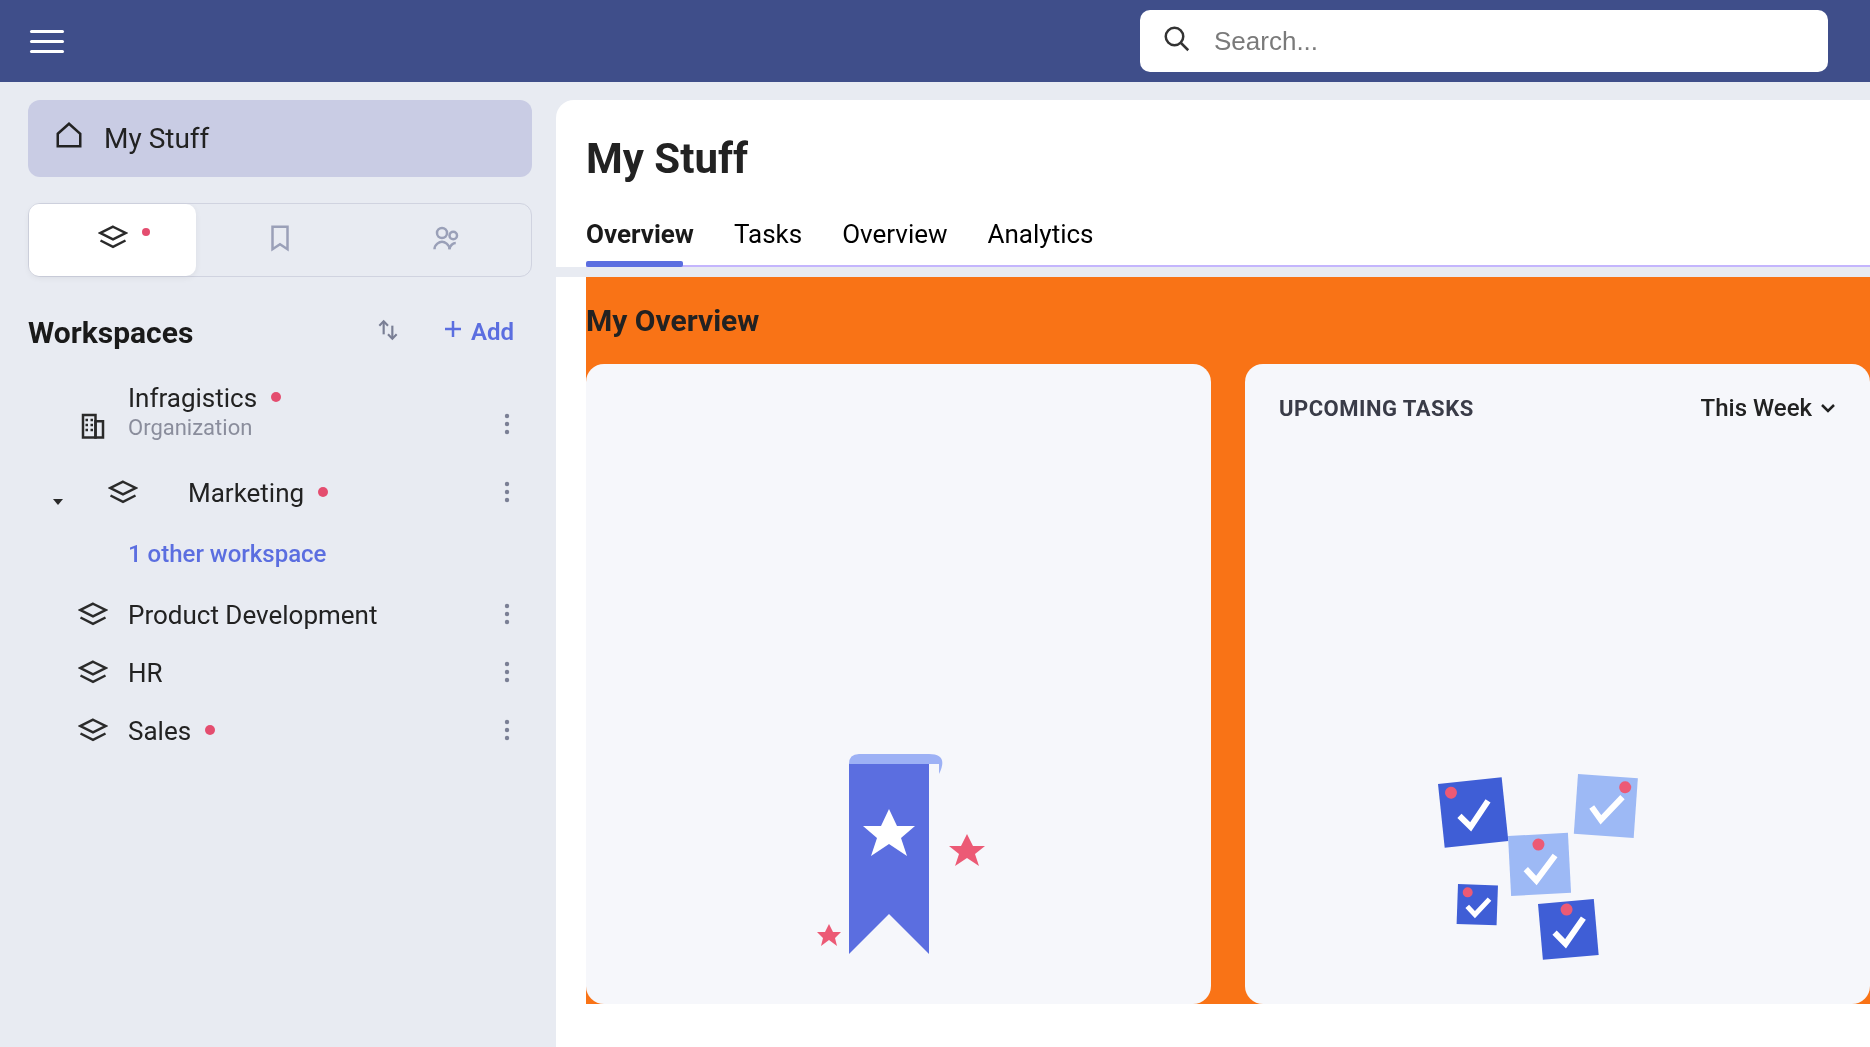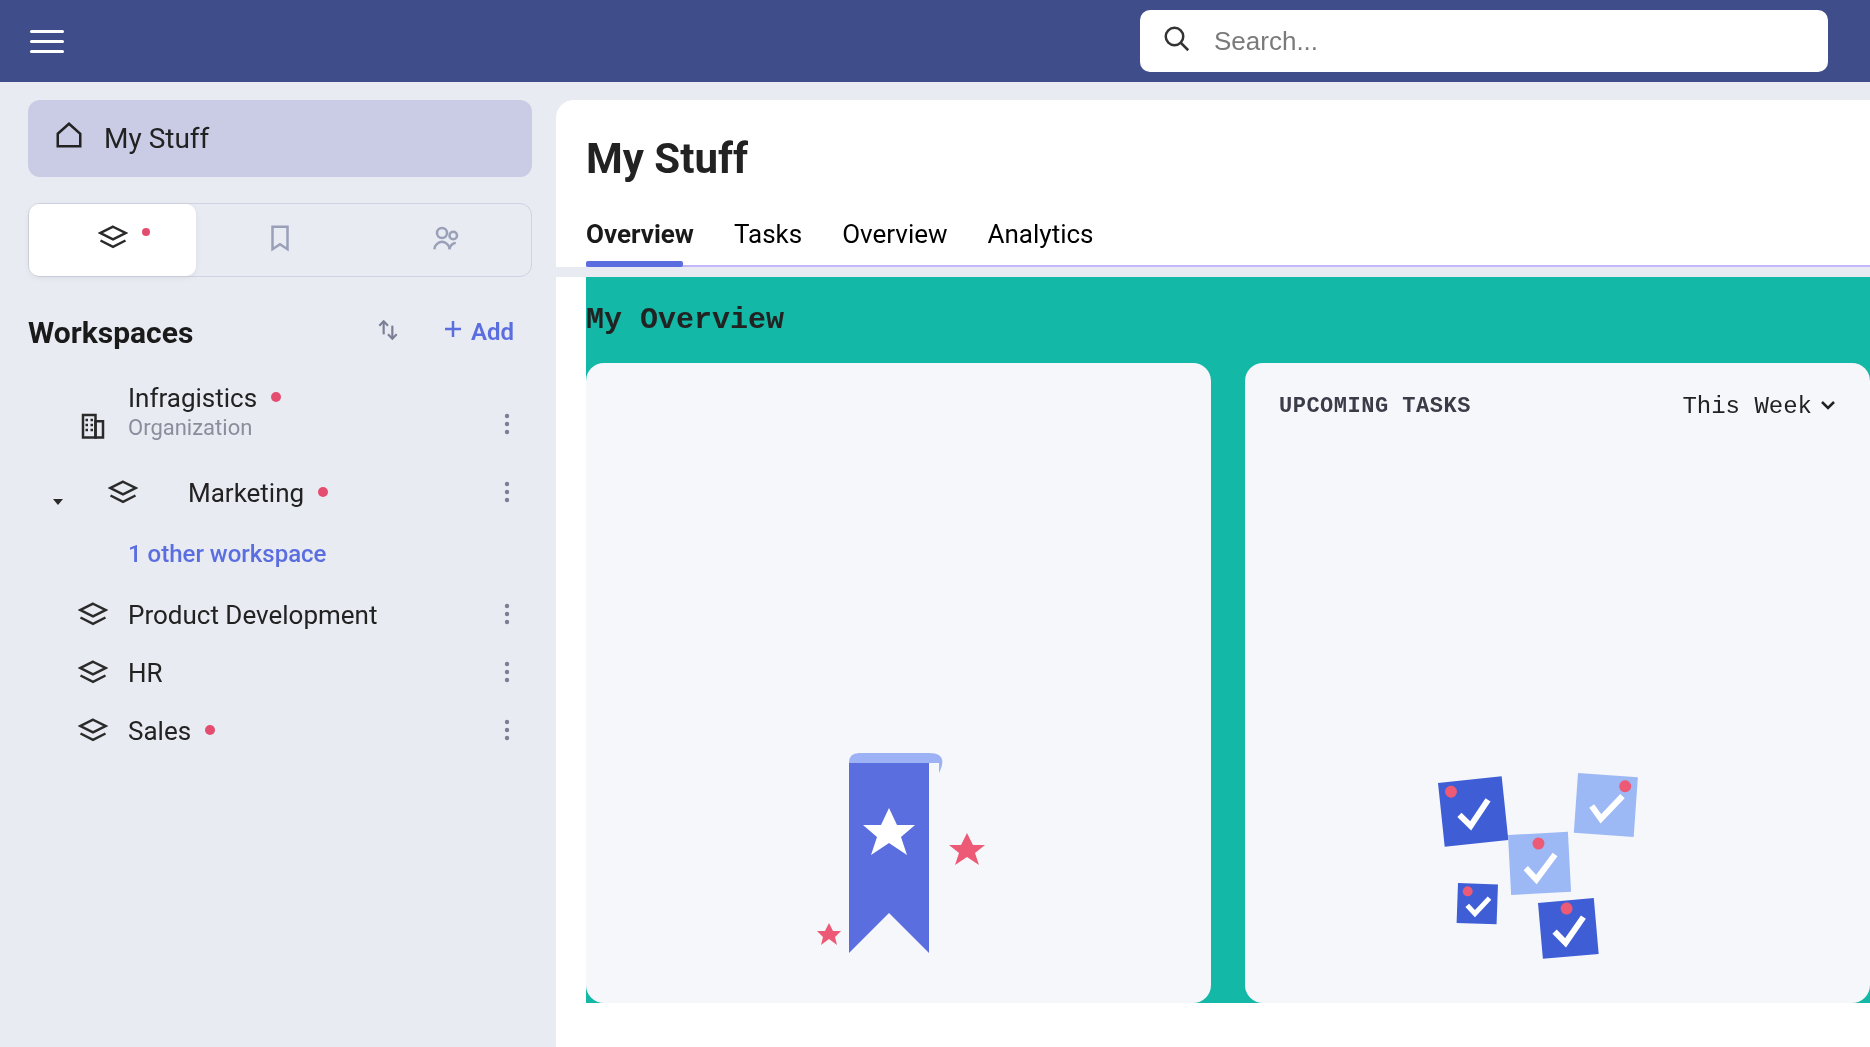--- a/index.html
+++ b/index.html
@@ -232,23 +232,22 @@
   border-radius: 2px;
 }
 
 .section-strip {
   background: #e8ebf2;
   height: 10px;
   margin: 0 0 0 -30px;
 }
 
 .panels-wrap {
-  background: #14b8a6;
+  background: #f97316;
   padding: 26px 0 0 0;
-  font-family: Liberation Mono, monospace;
 }
 .section-title {
   font-size: 30px;
   font-weight: 700;
   color: #222;
   margin-bottom: 26px;
 }
 .cards {
   display: flex;
   gap: 34px;

